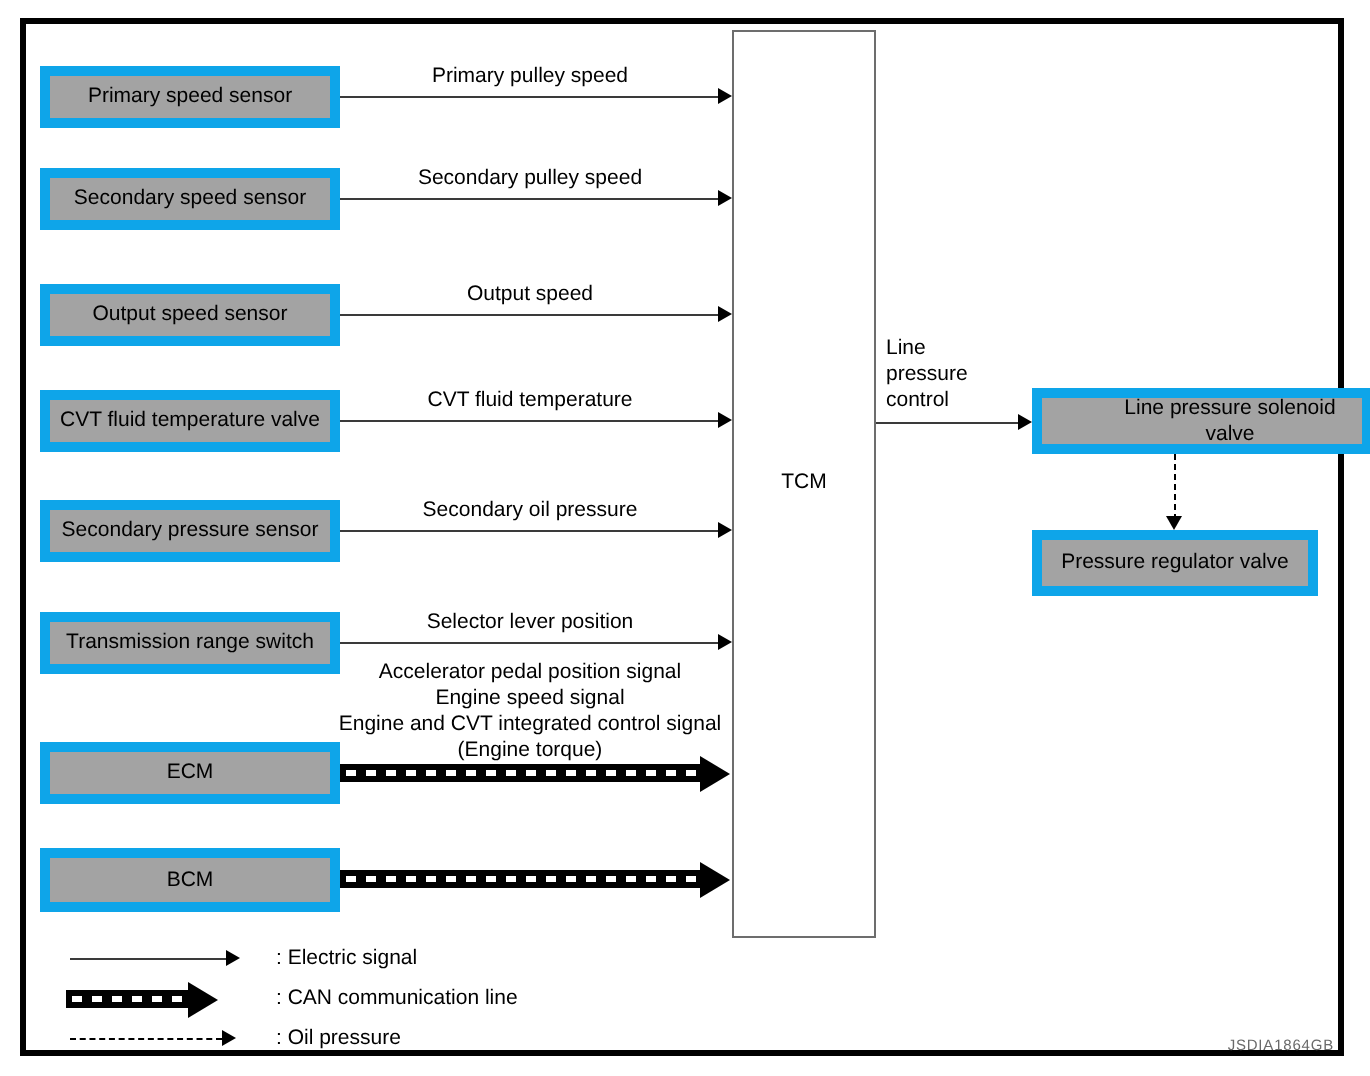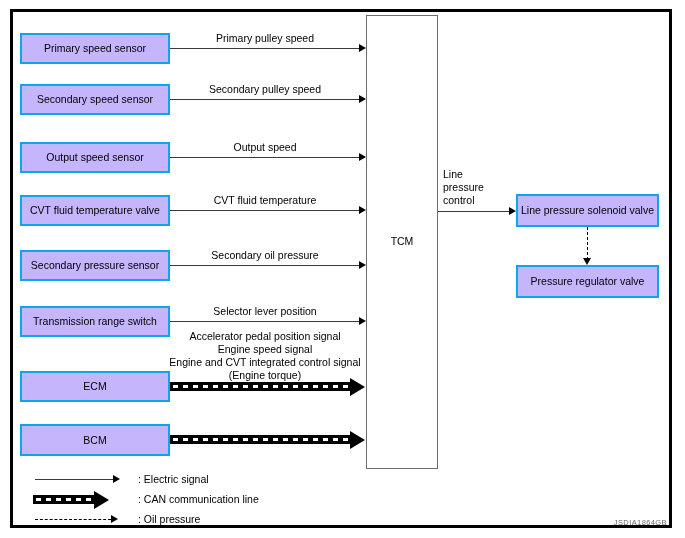--- a/index.html
+++ b/index.html
@@ -25,22 +25,22 @@
     top: 9px;
     width: 662px;
     height: 519px;
     border: 3px solid #000000;
     box-sizing: border-box;
   }
   
   .nbox {
     position: absolute;
     box-sizing: border-box;
-    border: 2px solid #0ea5e9;
-    background: #c4b5fd;
+    border: 5px solid #0ea5e9;
+    background: #a3a3a3;
     display: flex;
     align-items: center;
     justify-content: center;
     text-align: center;
     font-size: 10.5px;
     color: #000000;
     line-height: 1.15;
     box-shadow: 0 0 0 0 transparent;
   }
   
@@ -326,21 +326,21 @@
   <div class="canarrow" style="left:350px; top:430.5px;"></div>
 
   <div id="lpc-label">
     <div>Line</div>
     <div>pressure</div>
     <div>control</div>
   </div>
   <div class="eline" style="left:438px; top:211px; width:71px;"></div>
   <div class="earrow" style="left:509px; top:206.5px;"></div>
 
-  <div class="nbox" style="left:516px; top:194px; width:143px; height:33px;">
+  <div class="nbox" style="left:516px; top:194px; width:170px; height:33px;padding-left:28px;">
     <span>Line pressure solenoid valve</span>
   </div>
 
   <div class="dashline" style="left:587px; top:227px; height:33px;"></div>
   <div class="dasharrow-down" style="left:583px; top:258px;"></div>
 
   <div class="nbox" style="left:516px; top:265px; width:143px; height:33px;">
     <span>Pressure regulator valve</span>
   </div>
 

